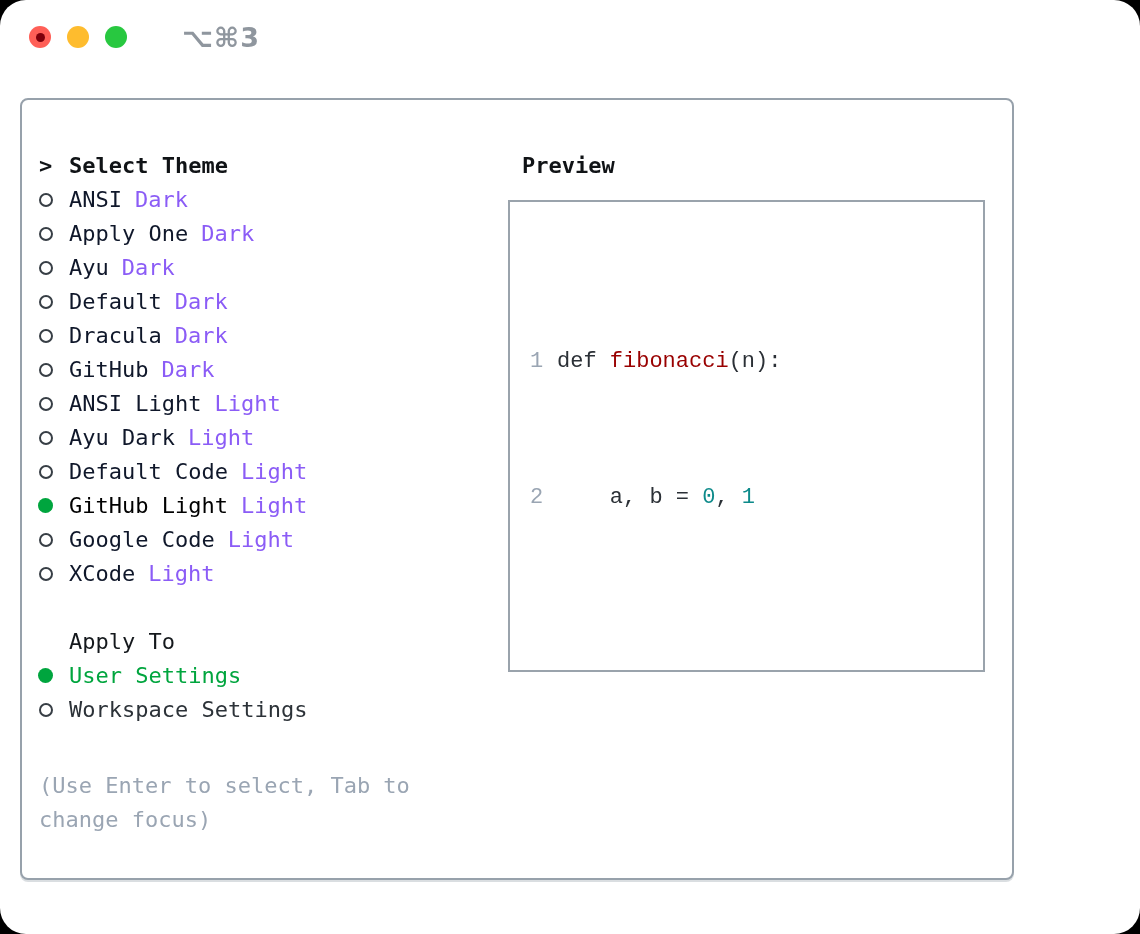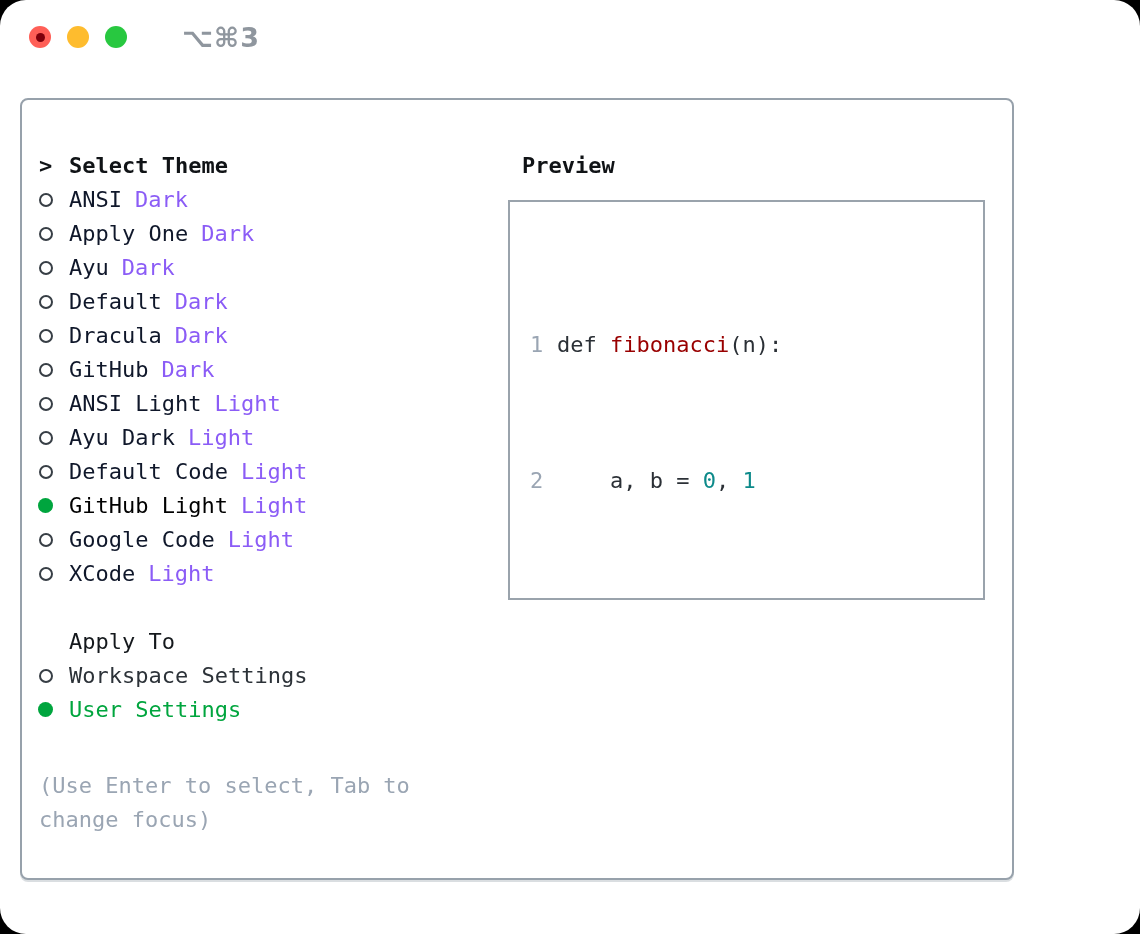--- a/index.html
+++ b/index.html
@@ -76,24 +76,25 @@
   .apply-row.selected .label { color:#00a53e; }
   .spacer { height:34px; }
   .hint { color:#9aa5b3; width:434px; margin-top:8px; }
   
   .preview-heading {
     position:absolute; left:500px; top:49px;
     font-weight:700; color:#101316;
   }
   .preview-box {
     position:absolute; left:486px; top:100px;
-    width:477px; height:400px;
+    width:477px; height:472px;
     border:2px solid #9aa3ac; box-sizing:border-box;
-    padding:24px 0 0 20px; overflow:hidden;
+    padding:41px 0 0 20px; overflow:hidden;
     white-space:pre;
+    font-family:Liberation Mono, monospace;
   }
   .cline, .dline { height:34px; line-height:34px; white-space:pre; }
   .ln { display:inline-block; width:27px; color:#9aa5b3; }
   .tk      { color:#2b3036; }
   .tk.fn   { color:#990000; }
   .tk.num  { color:#0d8a8a; }
 </style>
 </head>
 <body>
 
@@ -189,30 +190,30 @@
         <span class="variant">Light</span>
       </div>
 
       <div class="spacer"></div>
 
       <div class="row">
         <span class="marker"></span>
         <span class="apply-heading">Apply To</span>
       </div>
 
-      <div class="row apply-row">
-        <span class="marker"><span class="radio"></span></span>
-        <span class="label">Workspace Settings</span>
-      </div>
-
       <div class="row apply-row selected">
         <span class="marker"><span class="radio on"></span></span>
         <span class="label">User Settings</span>
       </div>
 
+      <div class="row apply-row">
+        <span class="marker"><span class="radio"></span></span>
+        <span class="label">Workspace Settings</span>
+      </div>
+
       <div class="spacer"></div>
 
       <div class="hint">(Use Enter to select, Tab to change focus)</div>
     </div>
 
     <div class="preview-heading">Preview</div>
 
     <div class="preview-box">
 
       <div class="cline"><span class="ln">1</span><span class="tk">def </span><span class="tk fn">fibonacci</span><span class="tk">(n):</span></div>

